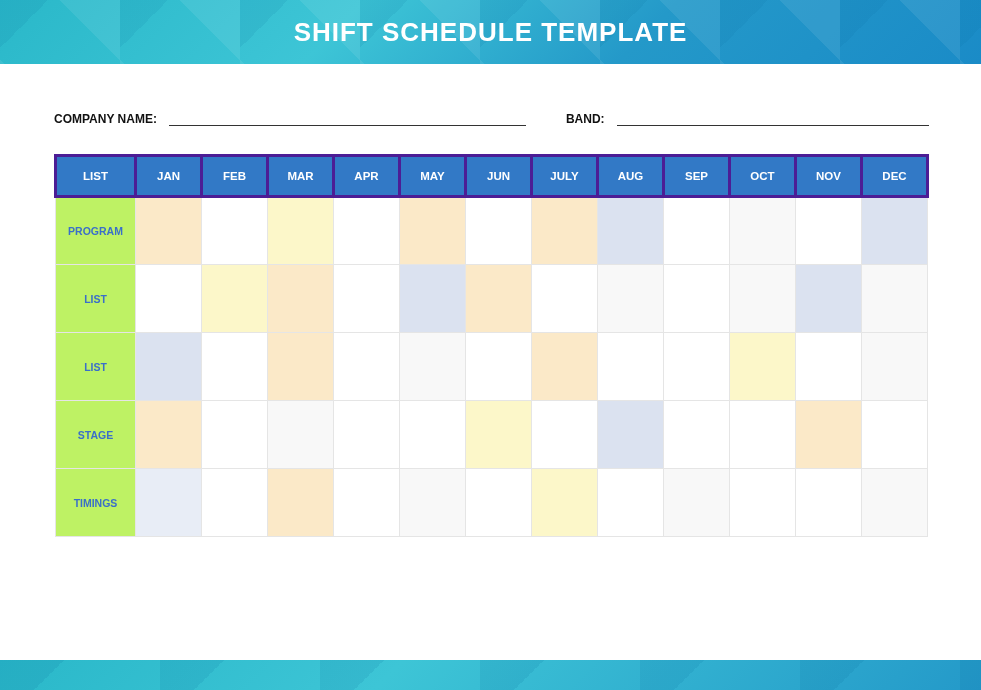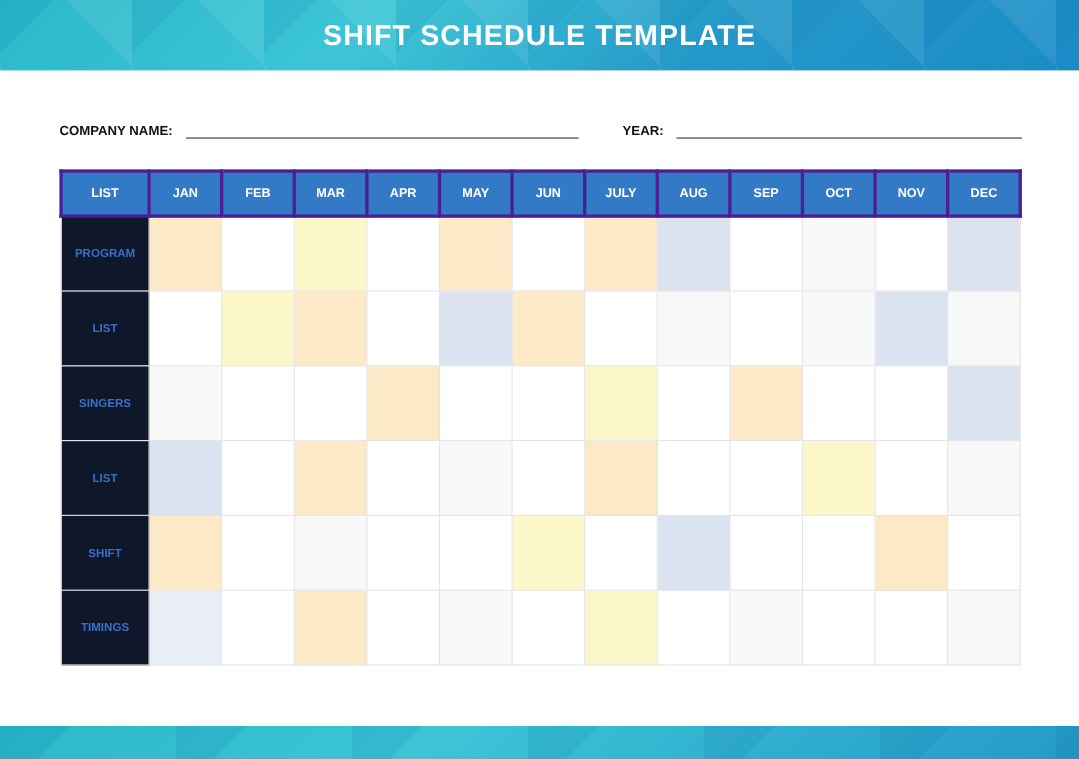--- a/index.html
+++ b/index.html
@@ -73,21 +73,21 @@
   padding: 13px 0;
   border: 3px solid #4c1d95;
   text-align: center;
 }
 .schedule-table th.th-list { width: 80px; }
 .schedule-table td {
   border: 1px solid #e5e5e5;
   height: 68px;
 }
 .schedule-table td.row-label {
-  background: #0f172a;
+  background: #bef264;
   color: #3a6fc9;
   font-size: 10.5px;
   font-weight: 700;
   text-align: center;
   vertical-align: middle;
 }
 td.c-blue   { background: #dbe2f0; }
 td.c-blue2  { background: #e8edf6; }
 td.c-yellow { background: #fcf7c9; }
 td.c-orange { background: #fbe9c8; }
@@ -115,21 +115,21 @@
 </div>
 
 <div class="page-body">
 
   <div class="fields-row">
     <div class="field" style="flex:1.3">
       <span class="field-label">COMPANY NAME:</span>
       <span class="field-line" style="flex:1"></span>
     </div>
     <div class="field" style="flex:1">
-      <span class="field-label">YEAR:</span>
+      <span class="field-label">BAND:</span>
       <span class="field-line" style="flex:1"></span>
     </div>
   </div>
 
   <table class="schedule-table">
     <thead>
       <tr>
         <th class="th-list">LIST</th>
         <th>JAN</th>
         <th>FEB</th>
@@ -170,51 +170,36 @@
           <td class="c-blue"></td>
           <td class="c-orange"></td>
           <td class="c-white"></td>
           <td class="c-grey"></td>
           <td class="c-white"></td>
           <td class="c-grey"></td>
           <td class="c-blue"></td>
           <td class="c-grey"></td>
         </tr>
         <tr>
-          <td class="row-label">SINGERS</td>
-          <td class="c-grey"></td>
-          <td class="c-white"></td>
-          <td class="c-white"></td>
-          <td class="c-orange"></td>
-          <td class="c-white"></td>
-          <td class="c-white"></td>
-          <td class="c-yellow"></td>
-          <td class="c-white"></td>
-          <td class="c-orange"></td>
-          <td class="c-white"></td>
-          <td class="c-white"></td>
-          <td class="c-blue"></td>
-        </tr>
-        <tr>
           <td class="row-label">LIST</td>
           <td class="c-blue"></td>
           <td class="c-white"></td>
           <td class="c-orange"></td>
           <td class="c-white"></td>
           <td class="c-grey"></td>
           <td class="c-white"></td>
           <td class="c-orange"></td>
           <td class="c-white"></td>
           <td class="c-white"></td>
           <td class="c-yellow"></td>
           <td class="c-white"></td>
           <td class="c-grey"></td>
         </tr>
         <tr>
-          <td class="row-label">SHIFT</td>
+          <td class="row-label">STAGE</td>
           <td class="c-orange"></td>
           <td class="c-white"></td>
           <td class="c-grey"></td>
           <td class="c-white"></td>
           <td class="c-white"></td>
           <td class="c-yellow"></td>
           <td class="c-white"></td>
           <td class="c-blue"></td>
           <td class="c-white"></td>
           <td class="c-white"></td>

